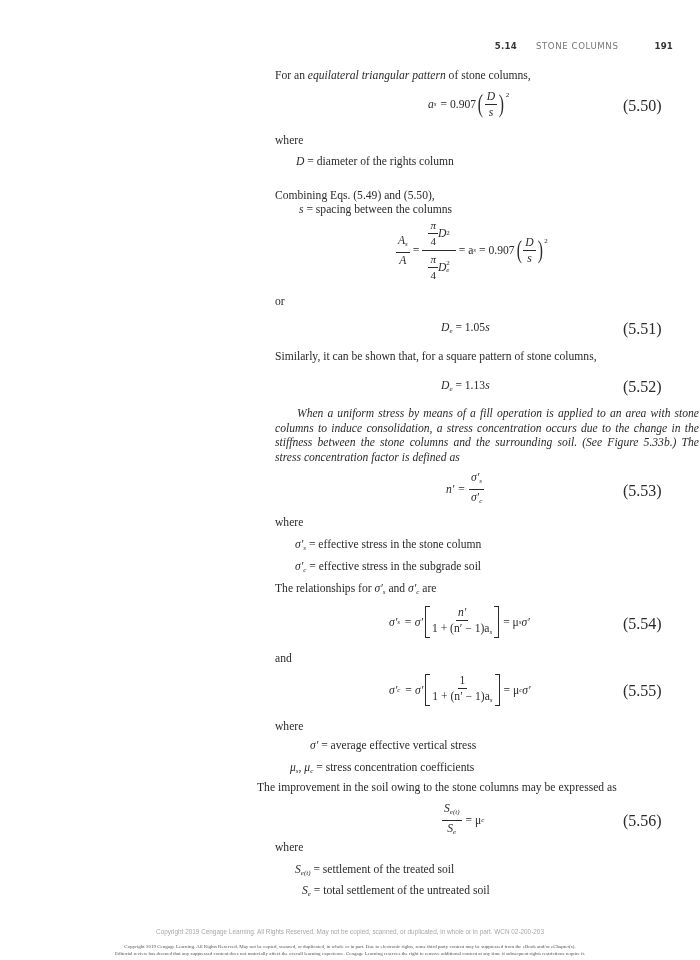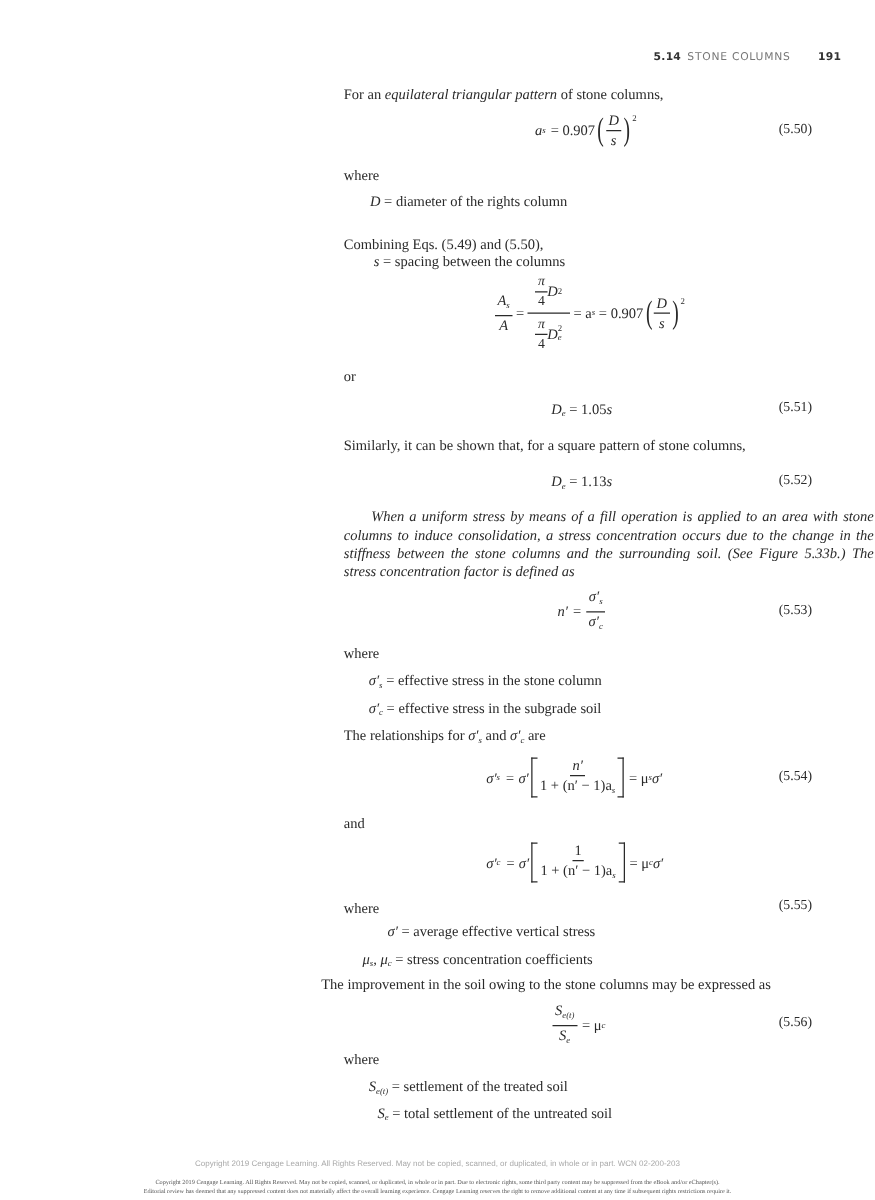--- a/index.html
+++ b/index.html
@@ -2,25 +2,25 @@
 <html><head>
 <meta charset="utf-8">
 <style>
   html, body { margin: 0; padding: 0; background: #ffffff; }
   body { width: 700px; height: 960px; position: relative; overflow: hidden;
          font-family: "Liberation Serif", "DejaVu Serif", serif; color: #2a2a2a; }
   .abs { position: absolute; }
   .txt { font-size: 11.6px; line-height: 15px; white-space: nowrap; text-align: right; }
   .i { font-style: italic; }
   .header { top: 41px; right: 27px; font-family: "DejaVu Sans", "Liberation Sans", sans-serif;
-            font-size: 8.6px; color: #444; letter-spacing: 0.2px; display: flex; gap: 0; }
+            font-size: 8.6px; color: #444; letter-spacing: 0.2px; display: flex; gap: 14px; }
   .header .sec { font-weight: bold; color: #333; }
   .header .title { color: #777; margin-left: 5px; letter-spacing: 0.6px; }
   .header .pg { font-weight: bold; color: #333; margin-left: 22px; }
-  .eqno { font-size: 11px; left: 623px; }
+  .eqno { font-size: 16px; left: 623px; }
   .para { left: 275px; width: 424px; font-size: 11.6px; line-height: 14.7px; text-align: justify; font-style: italic; }
   .para .indent { display: inline-block; width: 22px; }
   sub, sup { font-size: 7px; }
   sub { vertical-align: -2px; }
   sup { vertical-align: 5px; }
   .frac { display: inline-flex; flex-direction: column; align-items: center; vertical-align: middle; }
   .frac .num { border-bottom: 0.8px solid #2a2a2a; padding: 0 2px 1px 2px; line-height: 13px; }
   .frac .den { padding: 1px 2px 0 2px; line-height: 13px; }
   .paren { font-size: 26px; line-height: 26px; font-weight: 200; vertical-align: middle; transform: scaleX(0.6); display: inline-block; }
   .brack { display: inline-block; border: 0.8px solid #2a2a2a; border-left-width: 0.8px; width: 4px; height: 30px; vertical-align: middle; }
@@ -170,21 +170,21 @@
   <span class="brack l" style="margin-left:2px;"></span>
   <span class="frac">
     <span class="num">1</span>
     <span class="den"><span>1 + (n′ − 1)a</span><sub class="i">s</sub></span>
   </span>
   <span class="brack r"></span>
   <span style="margin-left:4px;">= μ</span>
     <sub class="i">c</sub>
     <span class="i">σ′</span>
 </div>
-<div class="abs eqno" style="top:718px;text-align:right;">(5.55)</div>
+<div class="abs eqno" style="top:682px;text-align:right;">(5.55)</div>
 
 <div class="abs txt" style="top:719px; left:275px;">where</div>
 <div class="abs txt" style="top:738px; left:310px;">
   <span class="i">σ′</span> <span>= average effective vertical stress</span>
 </div>
 <div class="abs txt" style="top:760px; left:290px;">
   <span class="i">μ</span><sub class="i">s</sub><span class="i">, μ</span><sub class="i">c</sub> <span>= stress concentration coefficients</span>
 </div>
 <div class="abs txt" style="top:780px; left:257px;">The improvement in the soil owing to the stone columns may be expressed as</div>
 

